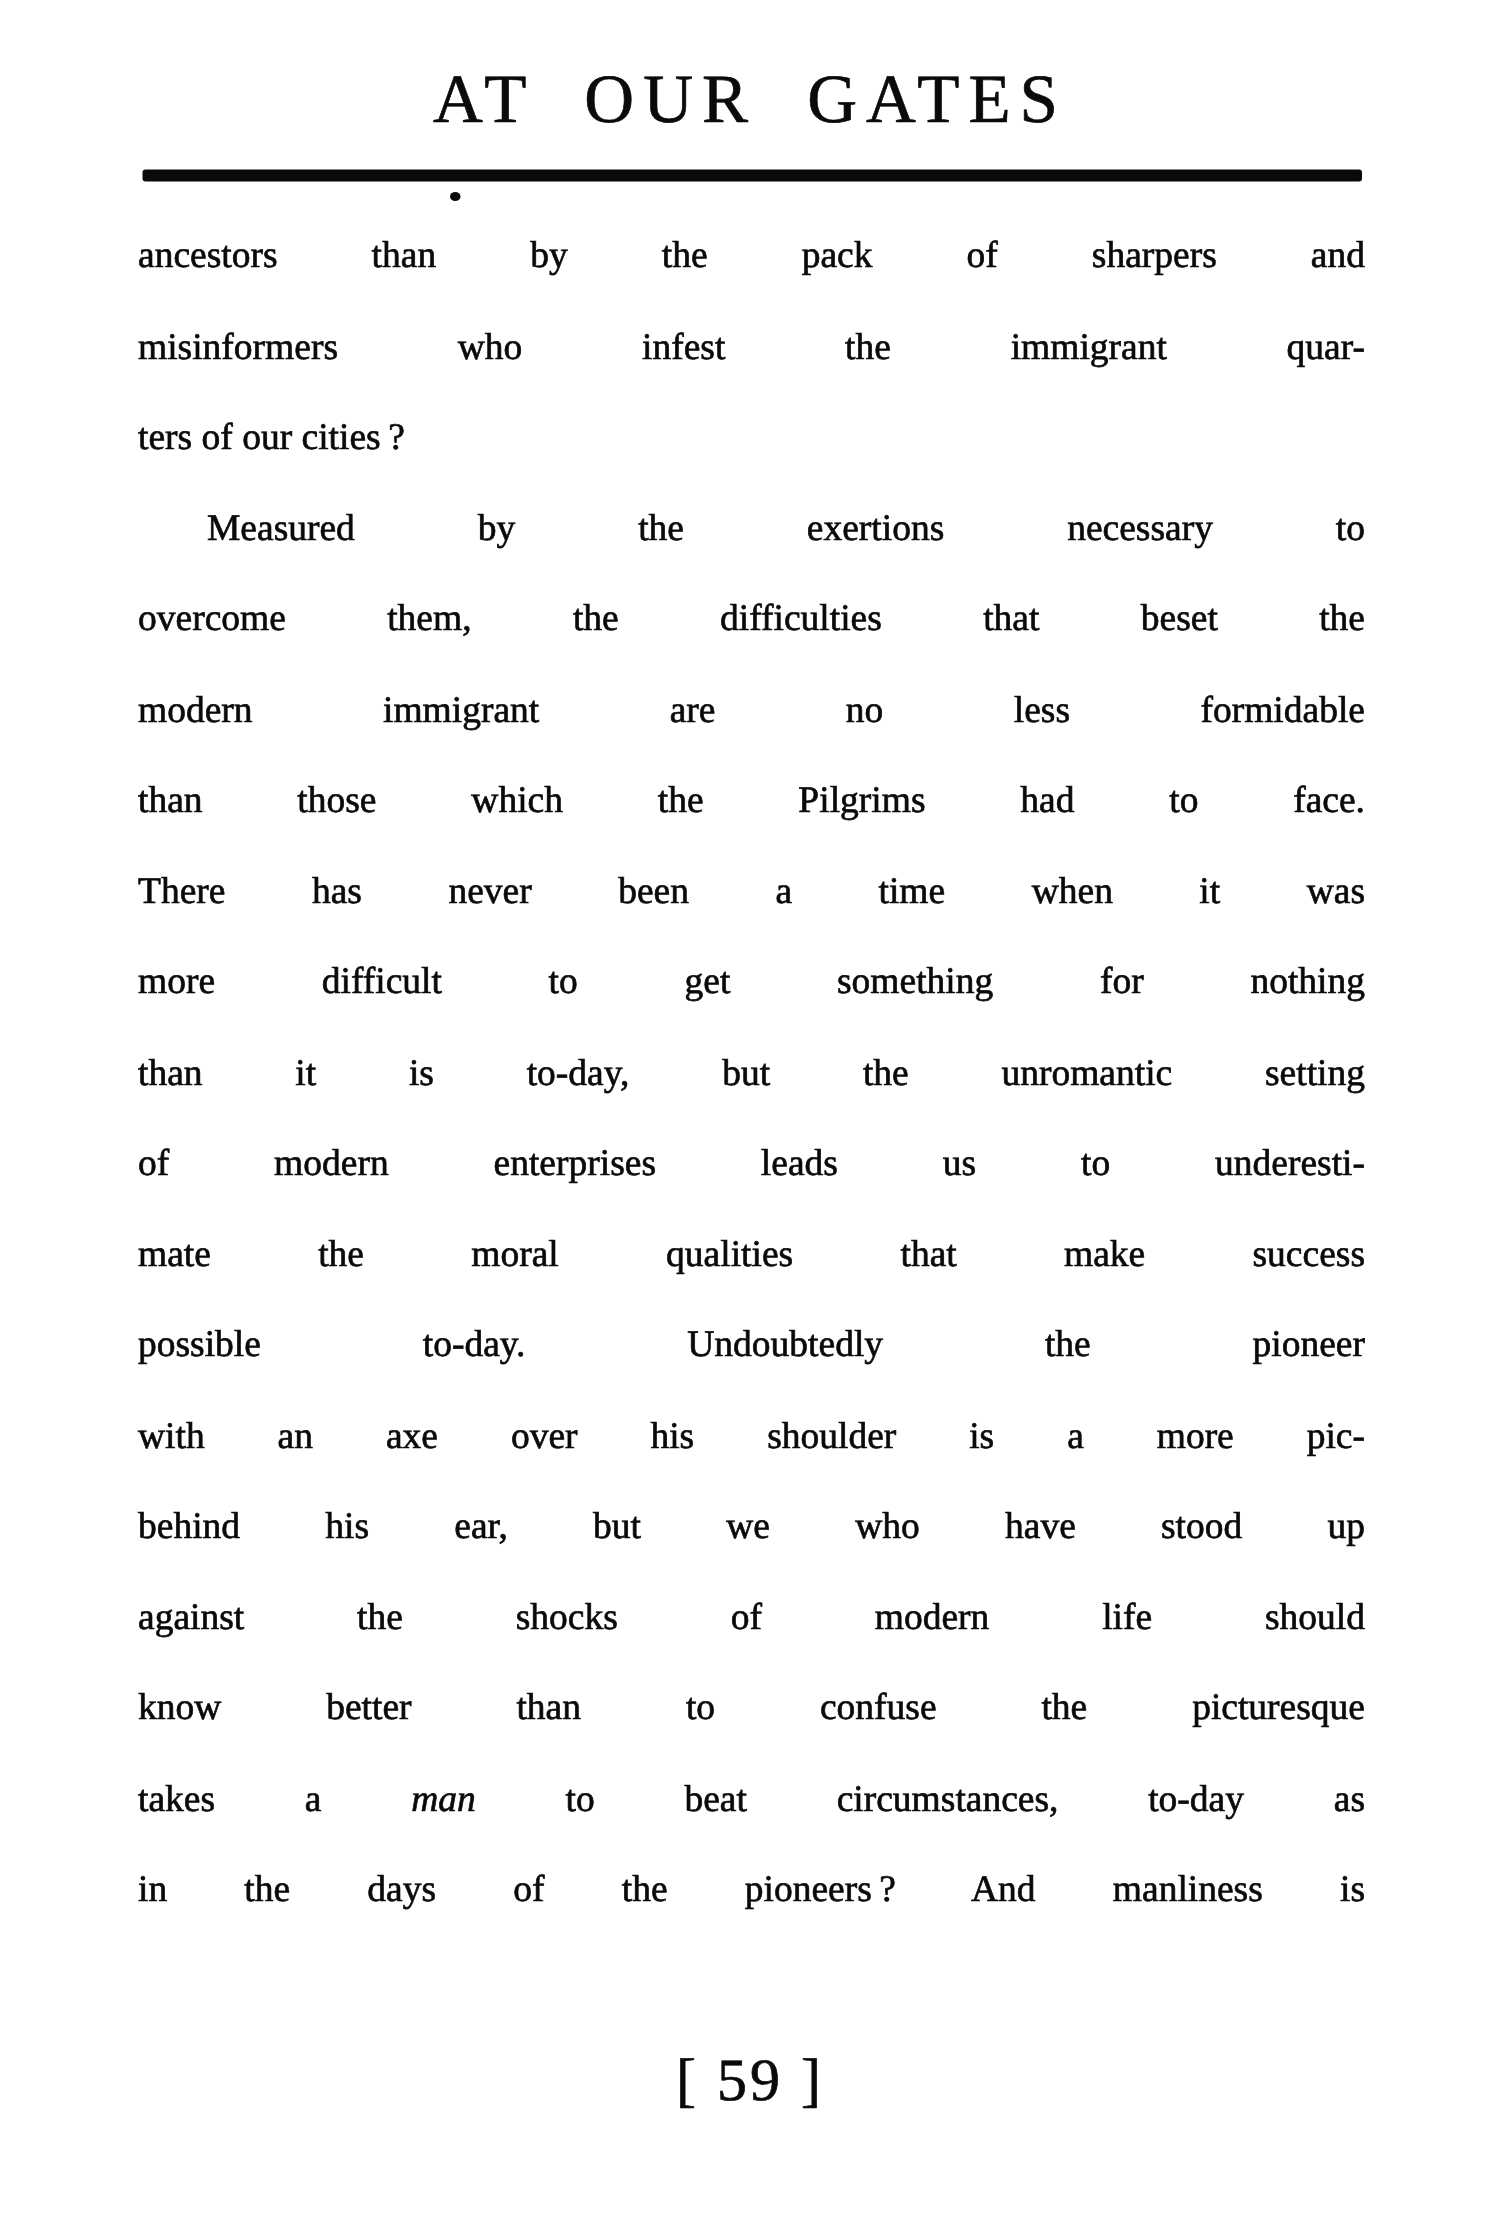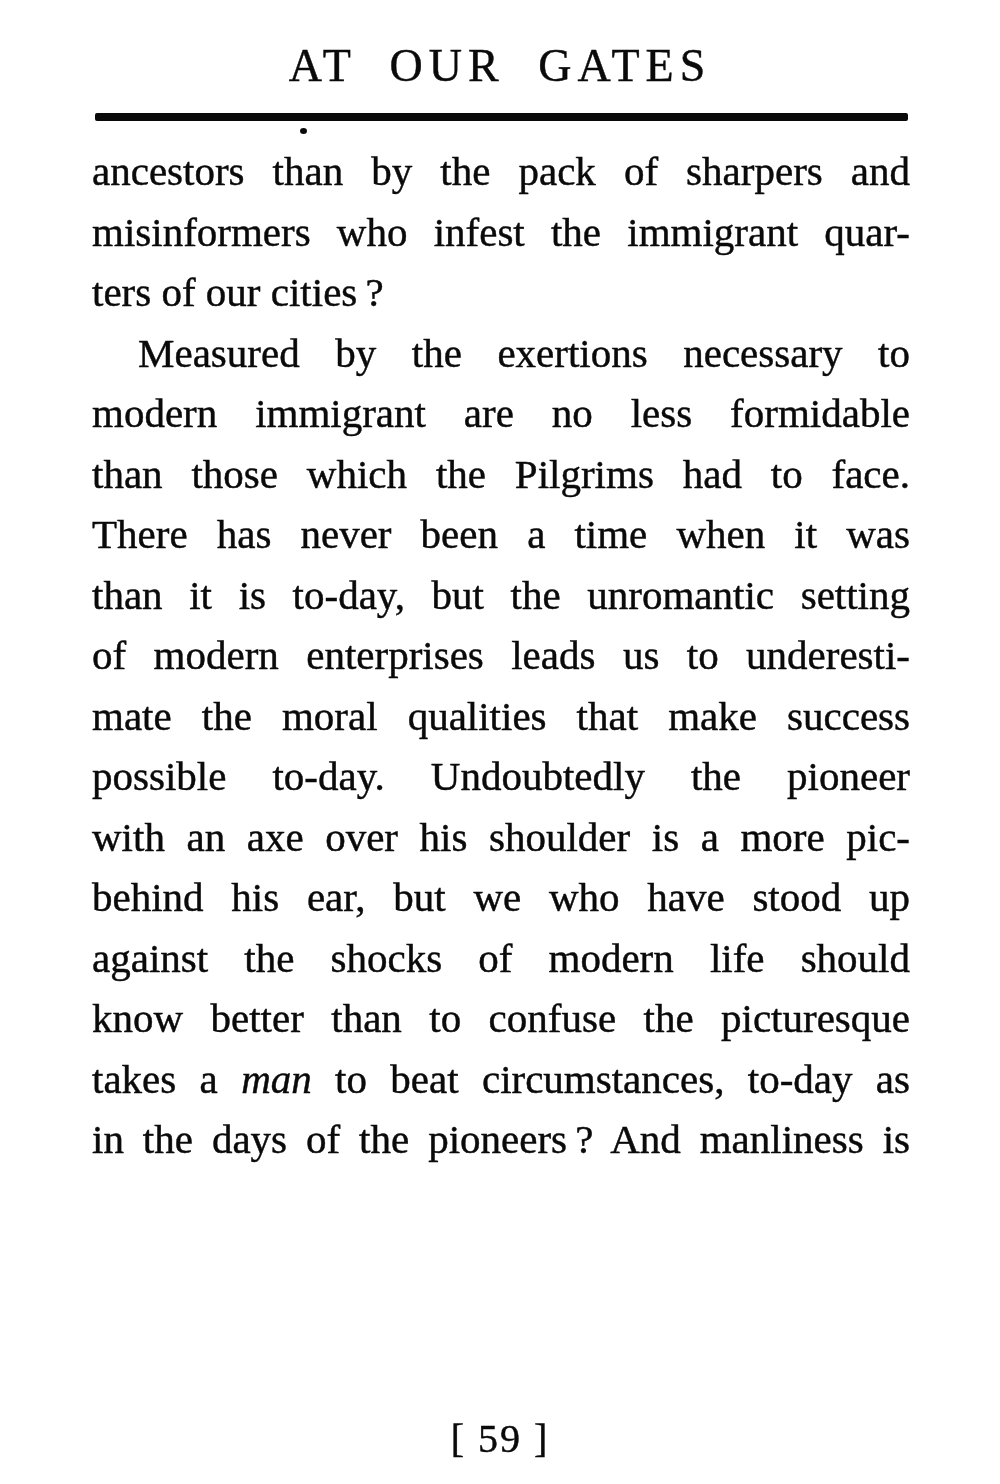--- a/index.html
+++ b/index.html
@@ -36,39 +36,39 @@
     width: 813px;
     height: 8px;
     background: #0a0a0a;
     border-radius: 2px;
   }
   .body-text {
     position: absolute;
     top: 121px;
     left: 92px;
     width: 818px;
-    font-size: 41px;
+    font-size: 25px;
     line-height: 60.5px;
   }
   .line {
     text-align: justify;
     text-align-last: justify;
   }
   .line.para-end {
     text-align-last: left;
   }
   .line.indent {
     text-indent: 46px;
   }
   .line em {
     font-style: italic;
   }
   .page-number {
     position: absolute;
-    top: 1389px;
+    top: 1337px;
     left: 0;
     width: 100%;
     text-align: center;
     font-size: 40px;
     line-height: 60px;
     letter-spacing: 2px;
   }
   .artifact-dot {
     position: absolute;
     left: 300px;
@@ -88,23 +88,25 @@
 
   <div class="header-rule"></div>
 
   <div class="artifact-dot"></div>
 
   <div class="body-text">
     <div class="line">ancestors than by the pack of sharpers and</div>
     <div class="line">misinformers who infest the immigrant quar-</div>
     <div class="line para-end">ters of our cities ?</div>
     <div class="line indent">Measured by the exertions necessary to</div>
+    <div class="line">overcome them, the difficulties that beset the</div>
     <div class="line">modern immigrant are no less formidable</div>
     <div class="line">than those which the Pilgrims had to face.</div>
     <div class="line">There has never been a time when it was</div>
+    <div class="line">more difficult to get something for nothing</div>
     <div class="line">than it is to-day, but the unromantic setting</div>
     <div class="line">of modern enterprises leads us to underesti-</div>
     <div class="line">mate the moral qualities that make success</div>
     <div class="line">possible to-day. Undoubtedly the pioneer</div>
     <div class="line">with an axe over his shoulder is a more pic-</div>
     <div class="line">behind his ear, but we who have stood up</div>
     <div class="line">against the shocks of modern life should</div>
     <div class="line">know better than to confuse the picturesque</div>
     <div class="line"><span>takes a </span><em>man</em><span> to beat circumstances, to-day as</span></div>
     <div class="line">in the days of the pioneers ? And manliness is</div>

